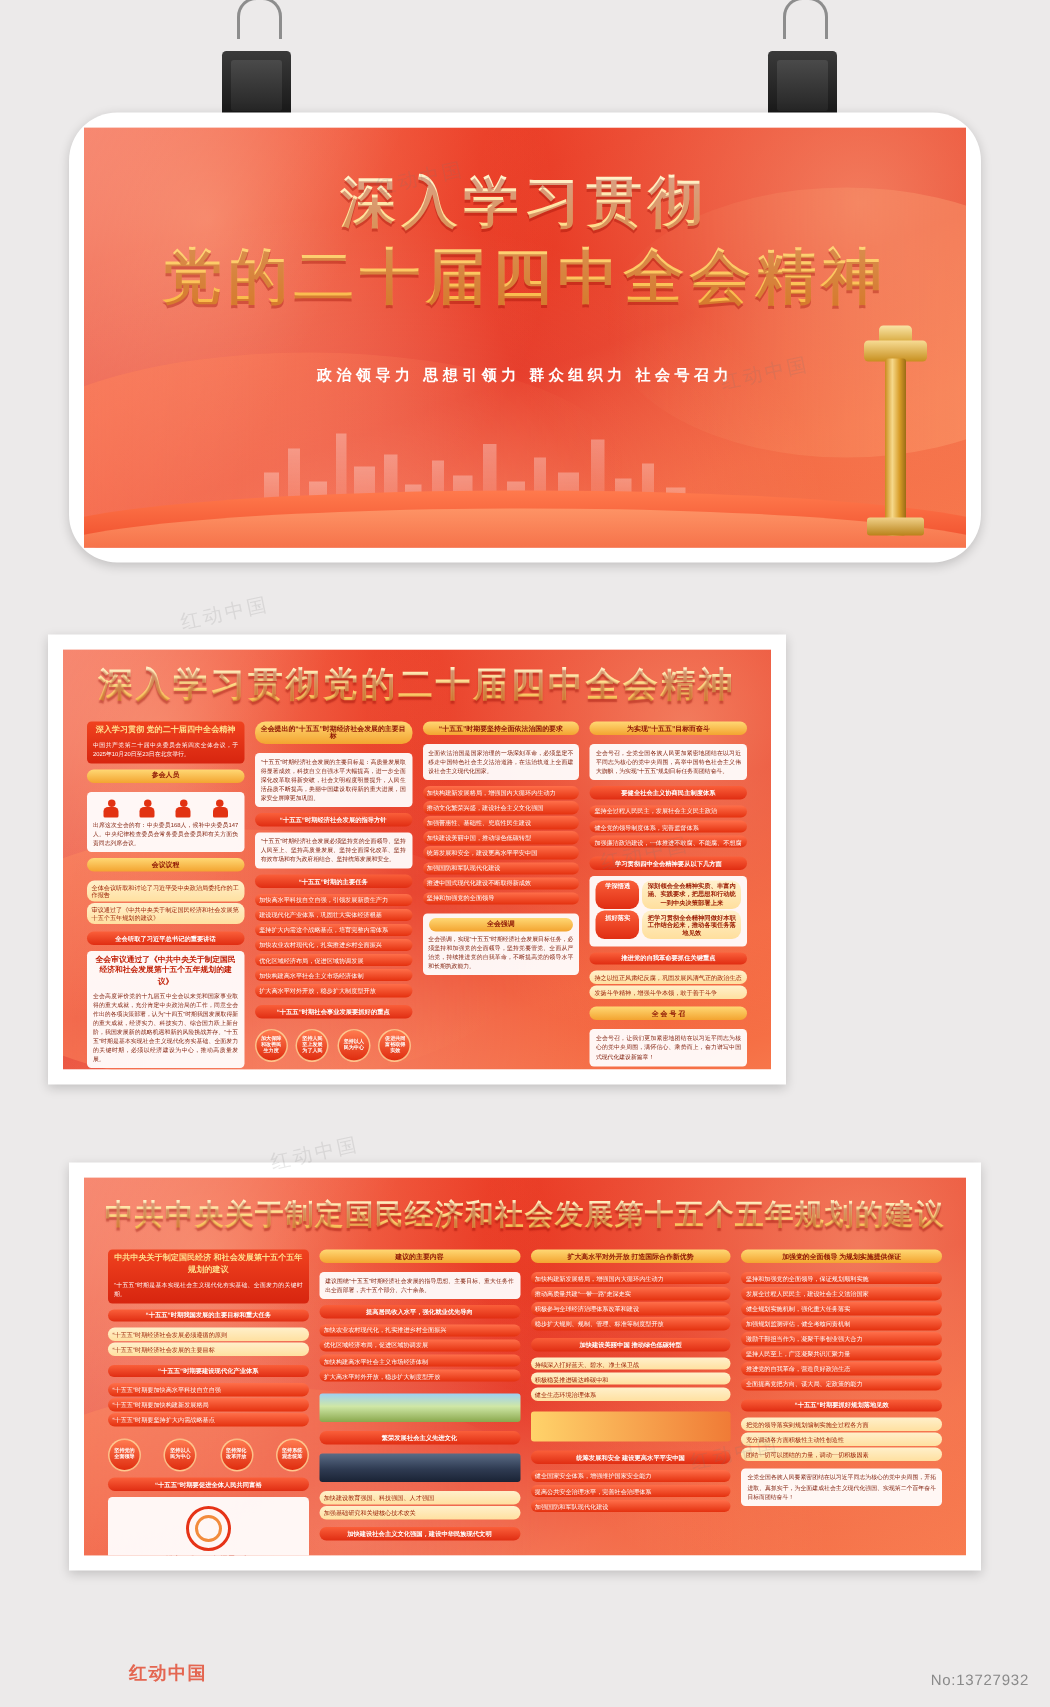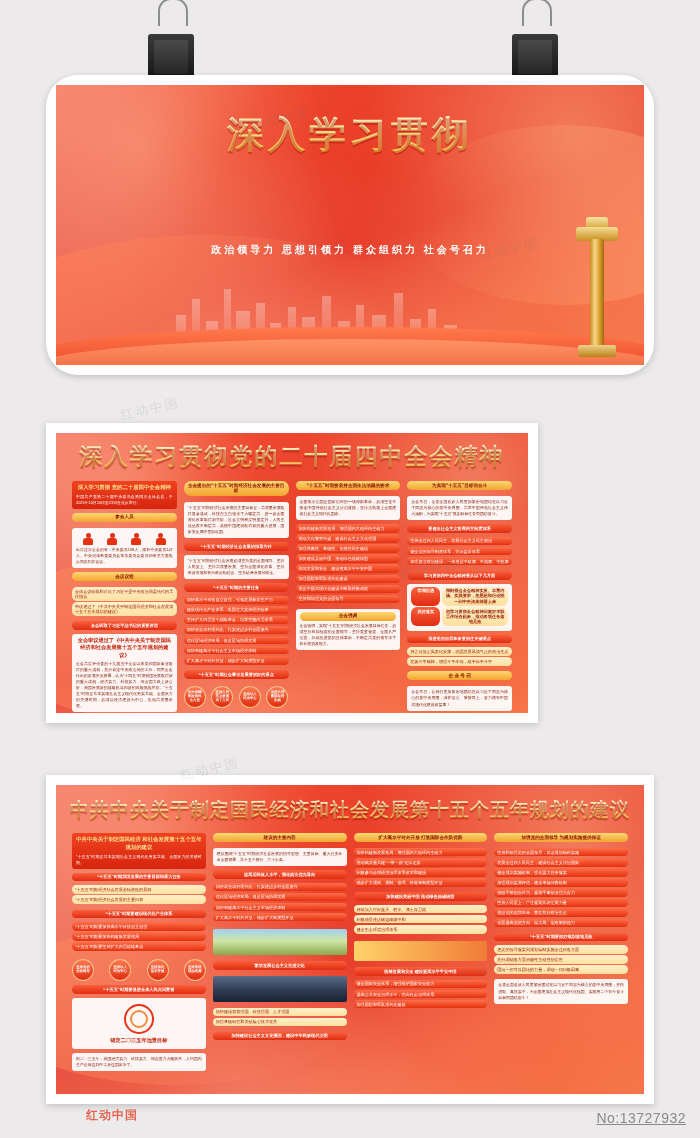--- a/index.html
+++ b/index.html
@@ -81,24 +81,24 @@
     position:absolute;left:0;right:0;top:8px;text-align:center;
     font-size:23px;font-weight:bold;letter-spacing:2px;
     background:linear-gradient(180deg,#fff7de 0%,#ffdd8a 48%,#f6b13b 100%);
     -webkit-background-clip:text;background-clip:text;color:transparent;
     text-shadow:0 2px 1px rgba(140,8,0,.4);
     font-family:"DejaVu Sans","Liberation Sans",sans-serif;
   }
   #panel3 .bhead .t{font-size:19px;top:12px;letter-spacing:1px;}
 
   
-  #panel2{left:46px;top:423px;width:492px;height:300px;padding:10px;box-sizing:border-box;}
+  #panel2{left:32px;top:423px;width:492px;height:300px;padding:10px;box-sizing:border-box;}
   #board2{inset:10px;}
   
-  #panel3{left:46px;top:775px;width:608px;height:329px;padding:10px;box-sizing:border-box;}
+  #panel3{left:46px;top:775px;width:608px;height:272px;padding:10px;box-sizing:border-box;}
   #board3{inset:10px;}
 
   .cols{position:absolute;left:16px;right:16px;top:48px;bottom:10px;display:flex;gap:7px;}
   .col{flex:1;display:flex;flex-direction:column;gap:4px;}
 
   
   .card{background:rgba(255,255,255,.94);border-radius:3px;padding:3px 4px;box-sizing:border-box;}
   .cardhdr{
     background:linear-gradient(180deg,#ffd874,#f3a430);
     color:#8e1605;font-size:4.6px;font-weight:bold;text-align:center;
@@ -161,23 +161,22 @@
   .watermark{
     position:absolute;color:rgba(120,120,120,.16);
     font-size:13px;letter-spacing:2px;transform:rotate(-12deg);
     pointer-events:none;white-space:nowrap;
   }
   .wm-logo{
     position:absolute;left:86px;bottom:14px;color:#e23a1e;opacity:.75;
     font-size:12px;font-weight:bold;letter-spacing:1px;
   }
   .idno{
-    position:absolute;right:14px;bottom:12px;color:#8a8a8a;font-size:14px;
+    position:absolute;right:14px;bottom:12px;color:#8a8a8a;font-size:10px;
     letter-spacing:.5px;
-    text-decoration:underline;
   }
   .p3-illus{height:20px;border-radius:2px;background:linear-gradient(90deg,#ffd36a,#f07b36);margin:2px 0;}
 </style>
 </head>
 <body>
 
 <div class="stage">
 
   <div class="clip" style="left:148px;top:18px;">
     <div class="wire2"></div>
@@ -218,20 +217,21 @@
 
       <div class="pillar">
         <div class="top"></div>
           <div class="cap"></div>
           <div class="shaft"></div>
           <div class="base"></div>
       </div>
 
       <div class="p1-title">
         <span>深入学习贯彻</span>
+        <span class="l2">党的二十届四中全会精神</span>
       </div>
       <div class="p1-slogans">政治领导力  思想引领力  群众组织力  社会号召力</div>
     </div>
   </div>
 
   <div class="panel" id="panel2">
     <div class="board" id="board2">
       <div class="redbg"></div>
       <div class="ribbon" style="left:-70px;top:120px;width:380px;height:170px;background:linear-gradient(90deg,rgba(255,140,95,.55),rgba(255,60,30,0));"></div>
       <div class="bhead">

